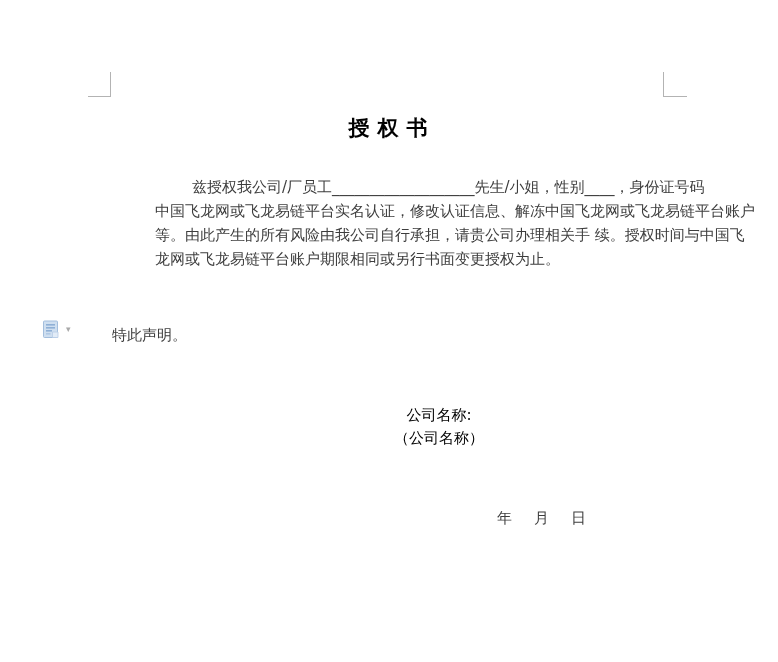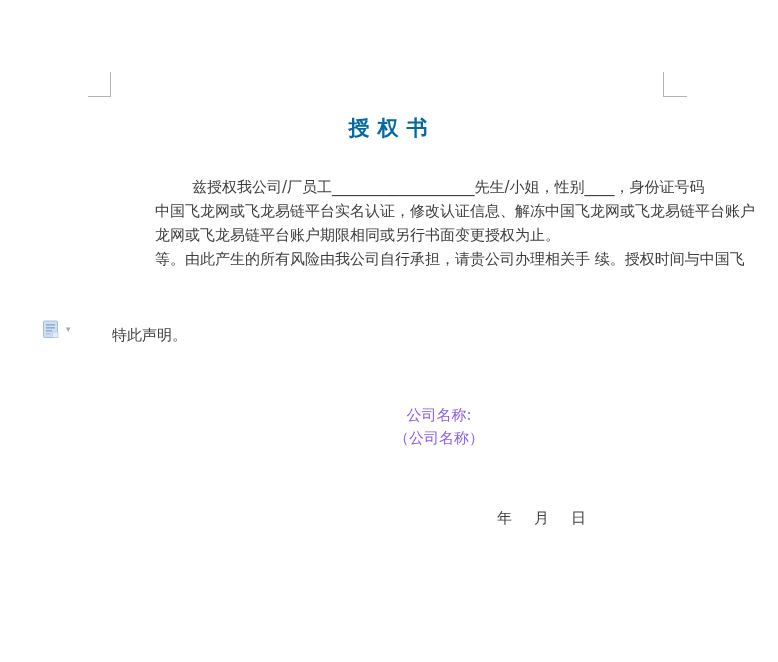--- a/index.html
+++ b/index.html
@@ -27,21 +27,21 @@
   .doc-title {
     position: absolute;
     left: 110px;
     top: 114px;
     width: 556px;
     text-align: center;
     font-size: 21px;
     font-weight: 700;
     letter-spacing: 8px;
     text-indent: 8px;
-    color: #0369a1;
+    color: #000000;
     white-space: pre;
   }
 
   
   .paragraph {
     position: absolute;
     left: 111px;
     top: 175px;
     width: 562px;
     font-size: 15px;
@@ -79,21 +79,21 @@
 
   
   .company-block {
     position: absolute;
     left: 329px;
     top: 404px;
     width: 220px;
     text-align: center;
     font-size: 15px;
     line-height: 23px;
-    color: #8b5cf6;
+    color: #000000;
   }
 
   
   .date-line {
     position: absolute;
     left: 497px;
     top: 509px;
     display: flex;
     gap: 22px;
     font-size: 15px;
@@ -106,22 +106,22 @@
 <div class="mark mark-tl-v"></div>
 <div class="mark mark-tl-h"></div>
 <div class="mark mark-tr-v"></div>
 <div class="mark mark-tr-h"></div>
 
 <div class="doc-title">授权书</div>
 
 <div class="paragraph">
   <div class="line first">兹授权我公司/厂员工___________________先生/小姐，性别____，身份证号码</div>
   <div class="line">中国飞龙网或飞龙易链平台实名认证，修改认证信息、解冻中国飞龙网或飞龙易链平台账户</div>
+  <div class="line">等。由此产生的所有风险由我公司自行承担，请贵公司办理相关手 续。授权时间与中国飞</div>
   <div class="line">龙网或飞龙易链平台账户期限相同或另行书面变更授权为止。</div>
-  <div class="line">等。由此产生的所有风险由我公司自行承担，请贵公司办理相关手 续。授权时间与中国飞</div>
 </div>
 
 <div class="paste-options">
   <span style="display:inline-flex;">
     <svg width="18" height="19" viewBox="0 0 18 19" xmlns="http://www.w3.org/2000/svg">
       <rect x="1.5" y="1" width="14" height="16.5" rx="1" fill="#cfdff0" stroke="#a3bedd" stroke-width="1"></rect>
       <rect x="4" y="4" width="9" height="1.6" fill="#8fb0d6"></rect>
       <rect x="4" y="7" width="9" height="1.6" fill="#8fb0d6"></rect>
       <rect x="4" y="10" width="6" height="1.6" fill="#8fb0d6"></rect>
       <rect x="4" y="13" width="4.5" height="1.6" fill="#afc8e4"></rect>

